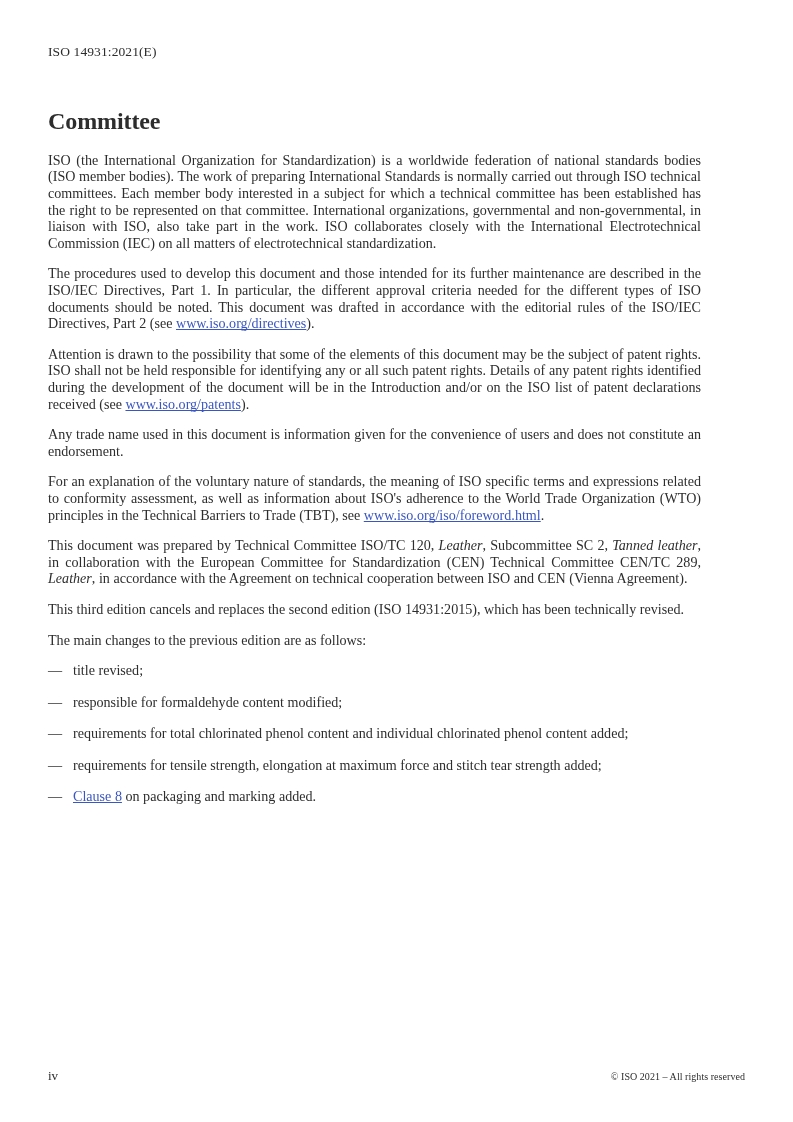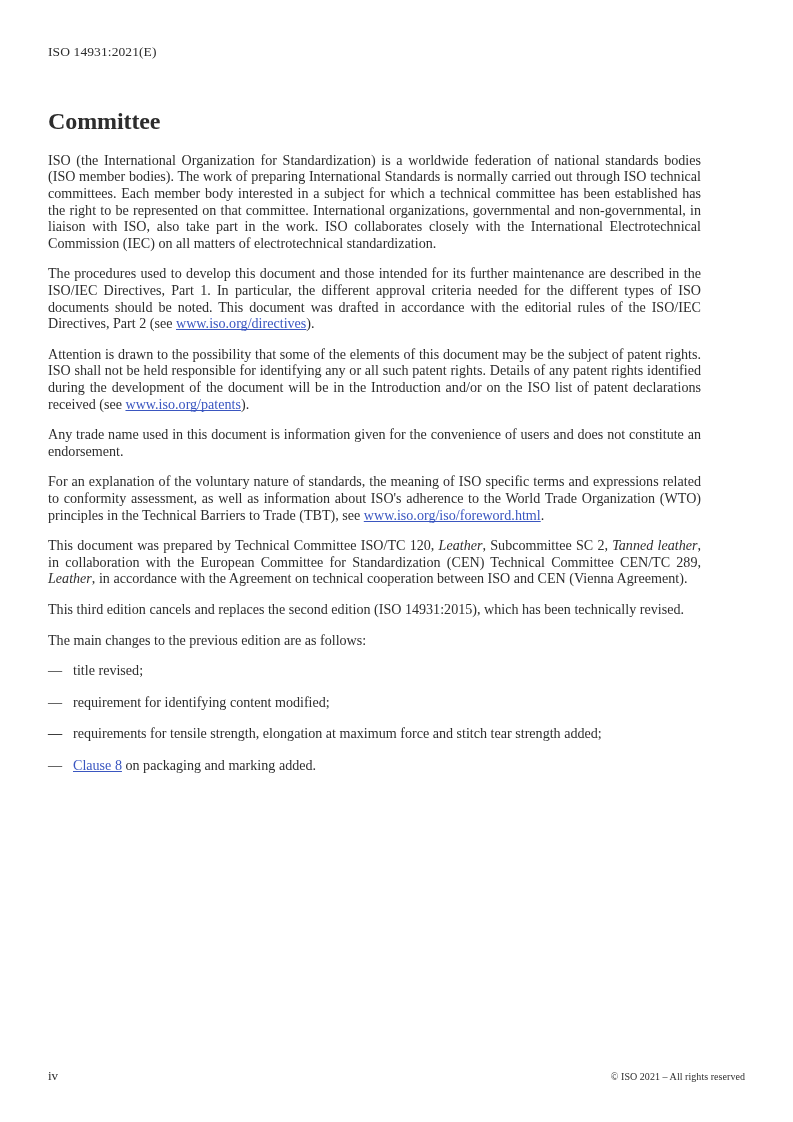--- a/index.html
+++ b/index.html
@@ -138,24 +138,24 @@
 
       <p class="para">This third edition cancels and replaces the second edition (ISO 14931:2015), which has been technically revised.</p>
 
       <p class="para lead-in">The main changes to the previous edition are as follows:</p>
 
       <ul class="dash-list">
         <li>
           <span class="dash">—</span><span>title revised;</span>
         </li>
         <li>
-          <span class="dash">—</span><span>requirement for identifying content modified;</span>
+          <span class="dash">—</span><span>responsible for formaldehyde content modified;</span>
         </li>
         <li>
-          <span class="dash">—</span>
+          <span class="dash">—</span><span>requirements for total chlorinated phenol content and individual chlorinated phenol content added;</span>
         </li>
         <li>
           <span class="dash">—</span><span>requirements for tensile strength, elongation at maximum force and stitch tear strength added;</span>
         </li>
         <li>
           <span class="dash">—</span><a class="link">Clause 8</a><span> on packaging and marking added.</span>
         </li>
       </ul>
 
 

